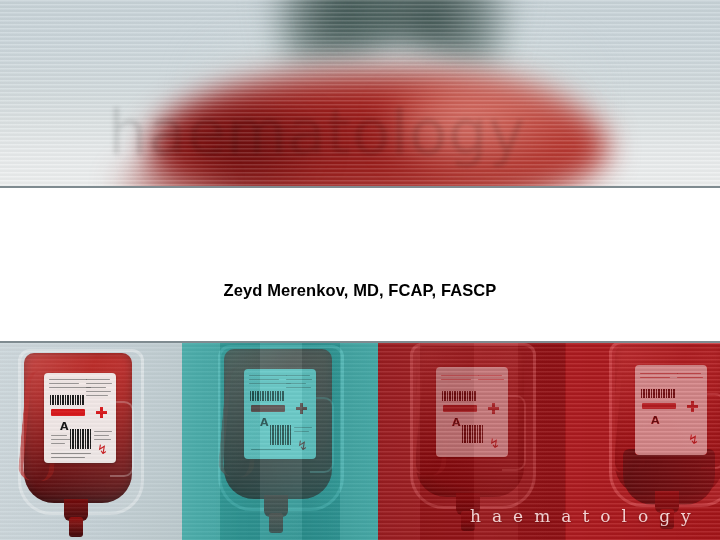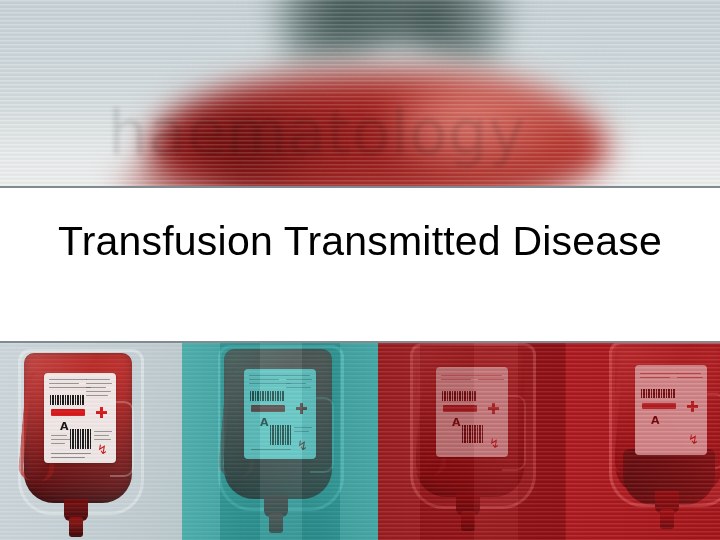--- a/index.html
+++ b/index.html
@@ -403,22 +403,22 @@
     <div class="blur-tube-r"></div>
     <div class="blur-blood"></div>
     <div class="blur-blood-dk"></div>
     <div class="blur-blood-hi"></div>
     <div class="blur-drip"></div>
     <div class="top-watermark">haematology</div>
     <div class="scanlines"></div>
   </div>
 
   <div class="title-box">
-    <div class="slide-title">Transfusion Transmitted Disease</div>
     <div class="subtitle-wrap">
+      <div class="subtitle-line">Zeyd Merenkov, MD, FCAP, FASCP</div>
     </div>
   </div>
 
   <div class="bottom-strip">
 
     <div class="panel" id="panel1">
       <div class="bag" style="left:14px; top:6px;">
         <div class="bag-outline"></div>
         <div class="bag-tube"></div>
         <div class="bag-hanger"></div>
@@ -539,14 +539,15 @@
         <div class="bag-neck"></div>
         <div class="bag-port"></div>
       </div>
       <div class="tint tint-red4"></div>
       <div class="tint tint-red4b"></div>
       <div class="hscan"></div>
     </div>
 
   </div>
 
+  <div class="bottom-watermark">haematology</div>
 
 </div>
 
 </body></html>

